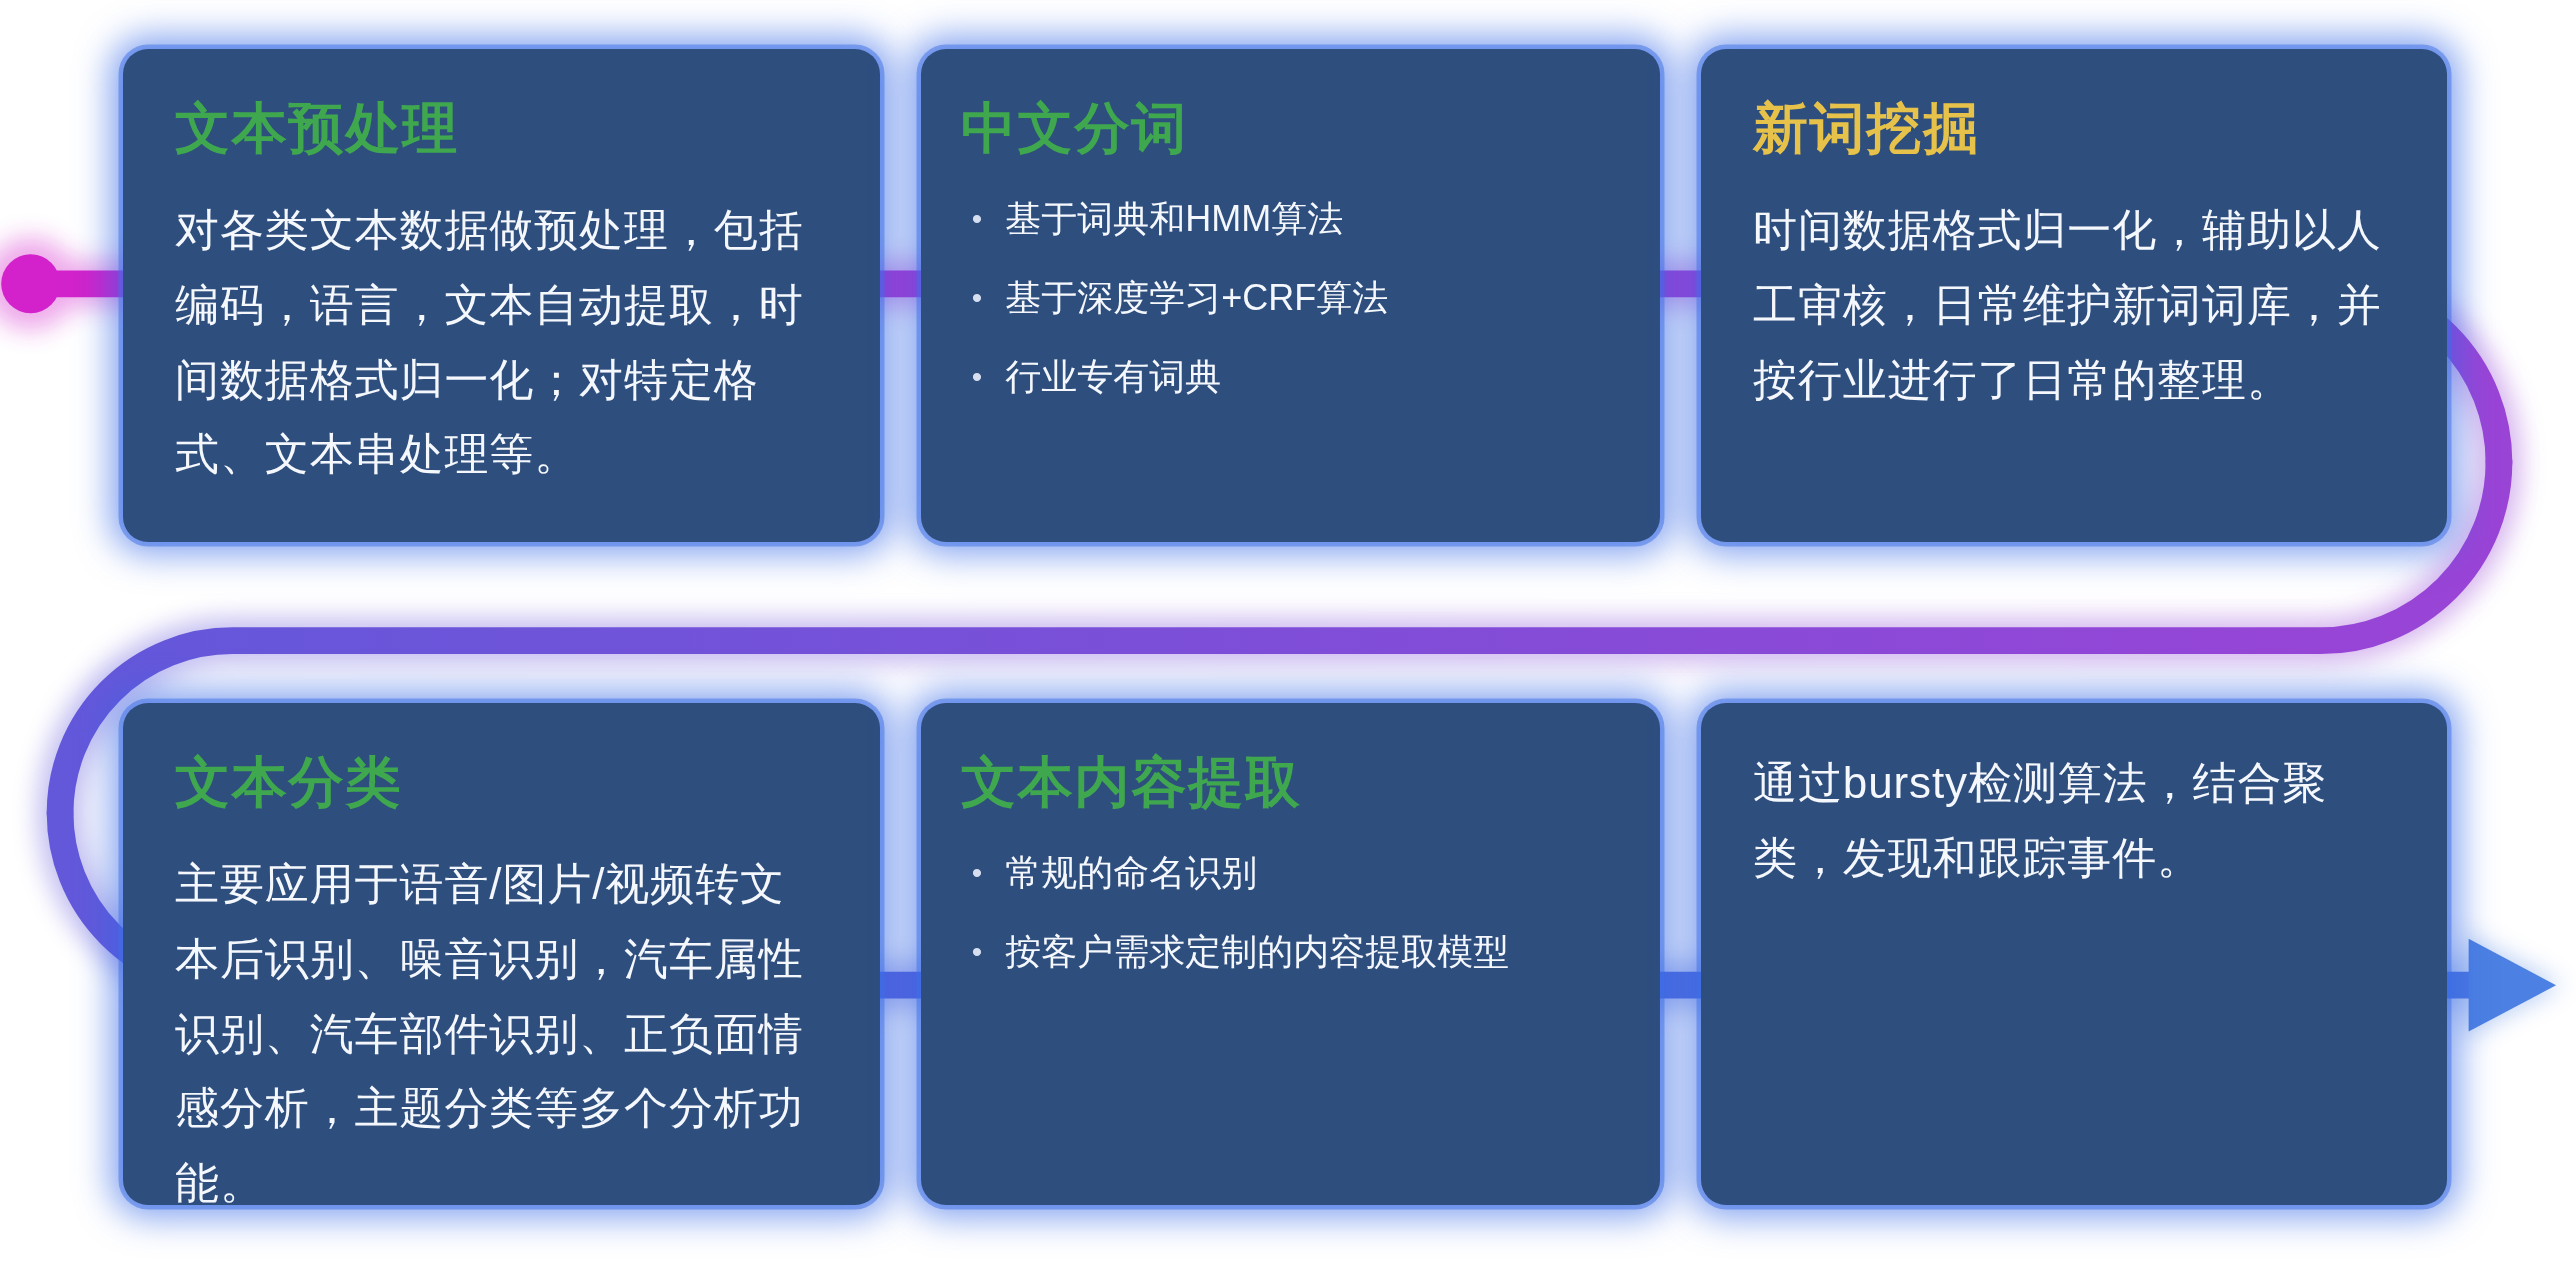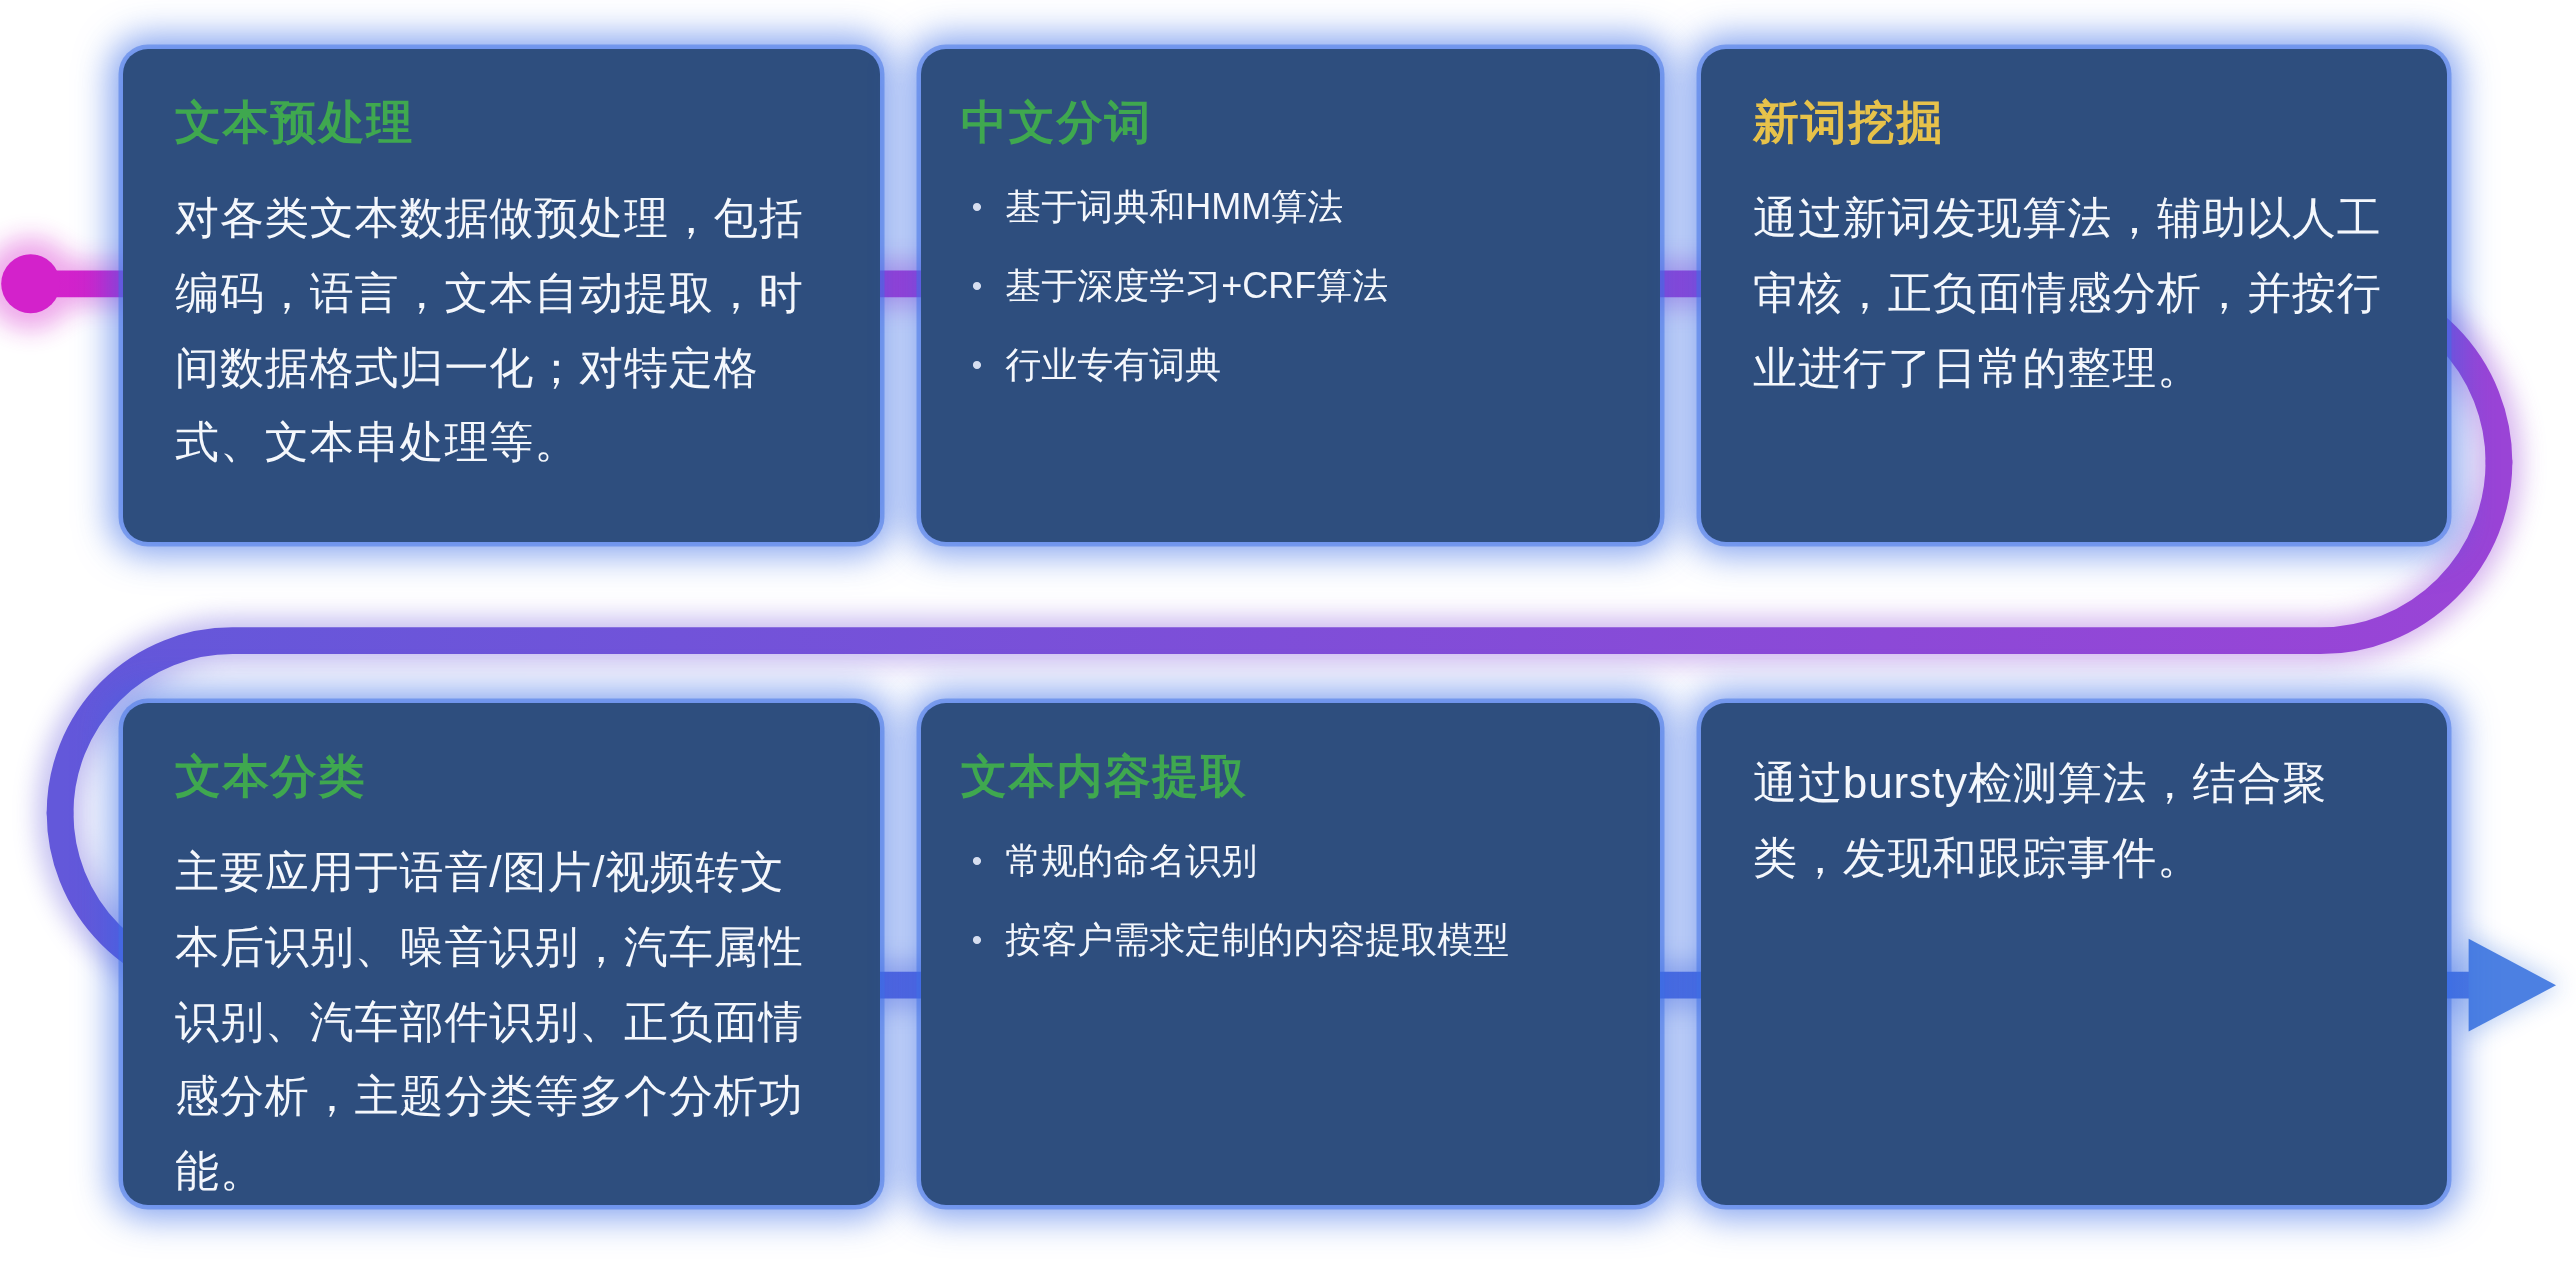--- a/index.html
+++ b/index.html
@@ -29,21 +29,21 @@
     color:var(--text);
   }
   .r1{top:49px;height:493px;}
   .r2{top:703px;height:502px;}
   .c1{left:123px;width:757px;}
   .c2{left:921px;width:739px;padding-left:40px;}
   .c3{left:1701px;width:746px;}
 
   .card h2{
     margin:0 0 27px 0;
-    font-size:46px;
+    font-size:55px;
     font-weight:700;
     letter-spacing:1.8px;
   }
   .card h2.green{color:var(--green);}
   .card h2.yellow{color:var(--yellow);}
 
   .card p{
     margin:0;
     font-size:44px;
     line-height:1.7;
@@ -125,21 +125,21 @@
       </li>
       <li>
         <span class="b">•</span>
         <span>行业专有词典</span>
       </li>
     </ul>
   </div>
 
   <div class="card r1 c3">
     <h2 class="yellow">新词挖掘</h2>
-    <p>通过新词发现算法，辅助以人工审核，正负面情感分析，并按行业进行了日常的整理。</p>
+    <p>时间数据格式归一化，辅助以人工审核，日常维护新词词库，并按行业进行了日常的整理。</p>
   </div>
 
   <div class="card r2 c1">
     <h2 class="green">文本分类</h2>
     <p>主要应用于语音/图片/视频转文本后识别、噪音识别，汽车属性识别、汽车部件识别、正负面情感分析，主题分类等多个分析功能。</p>
   </div>
 
   <div class="card r2 c2">
     <h2 class="green">文本内容提取</h2>
     <ul class="bullets">

